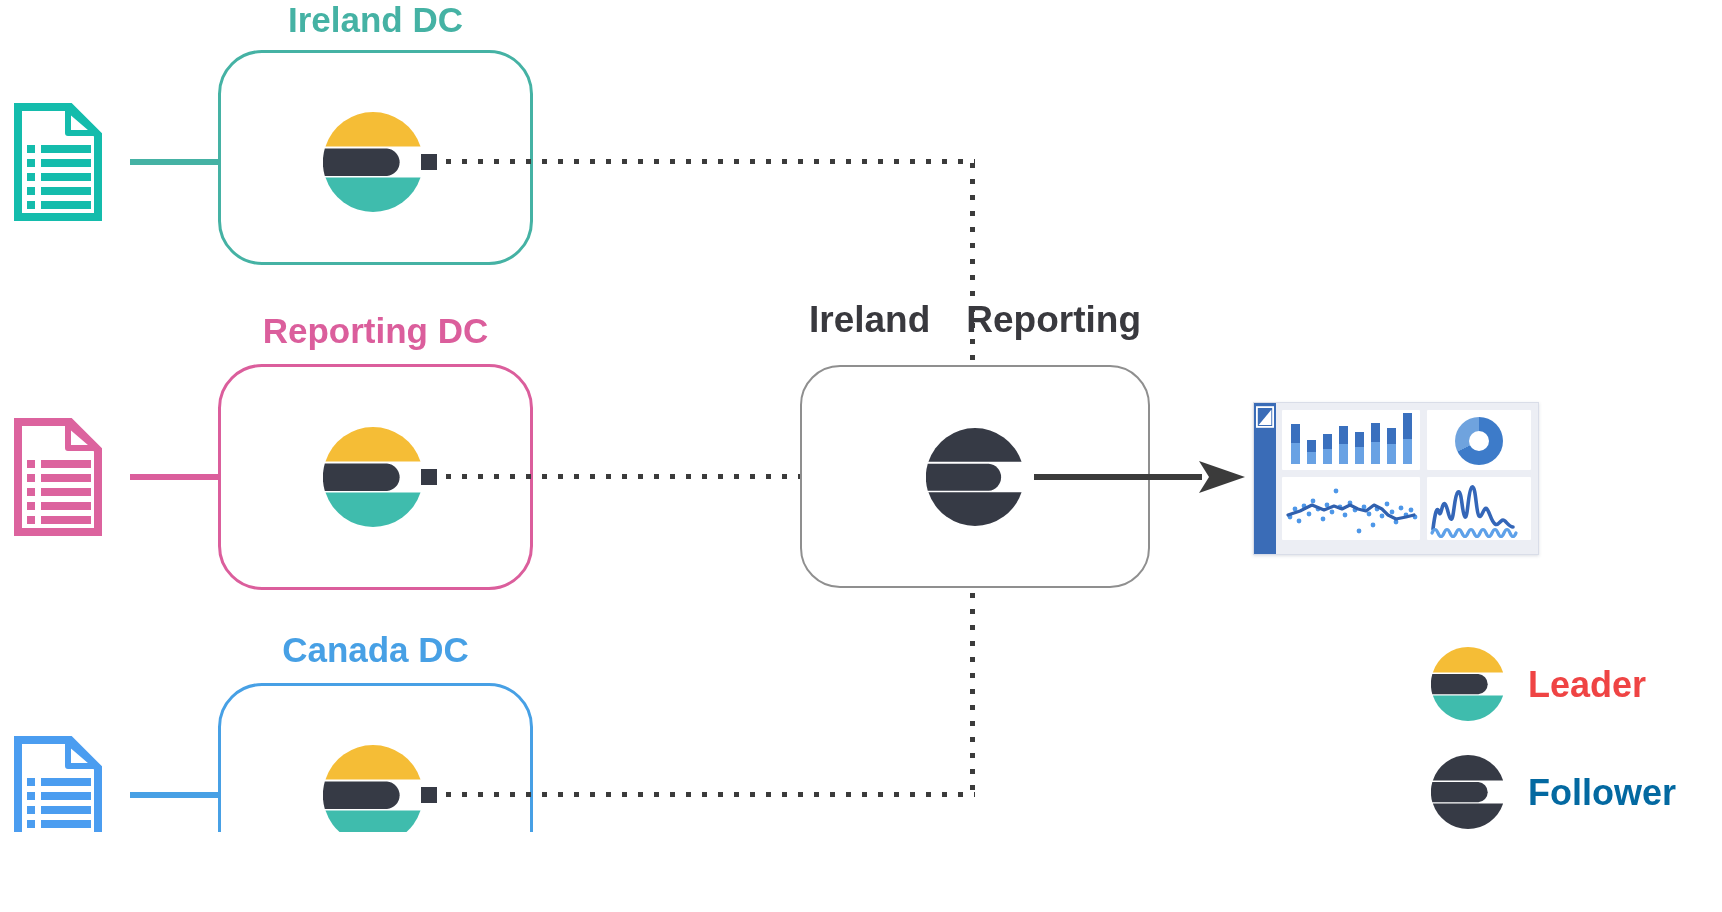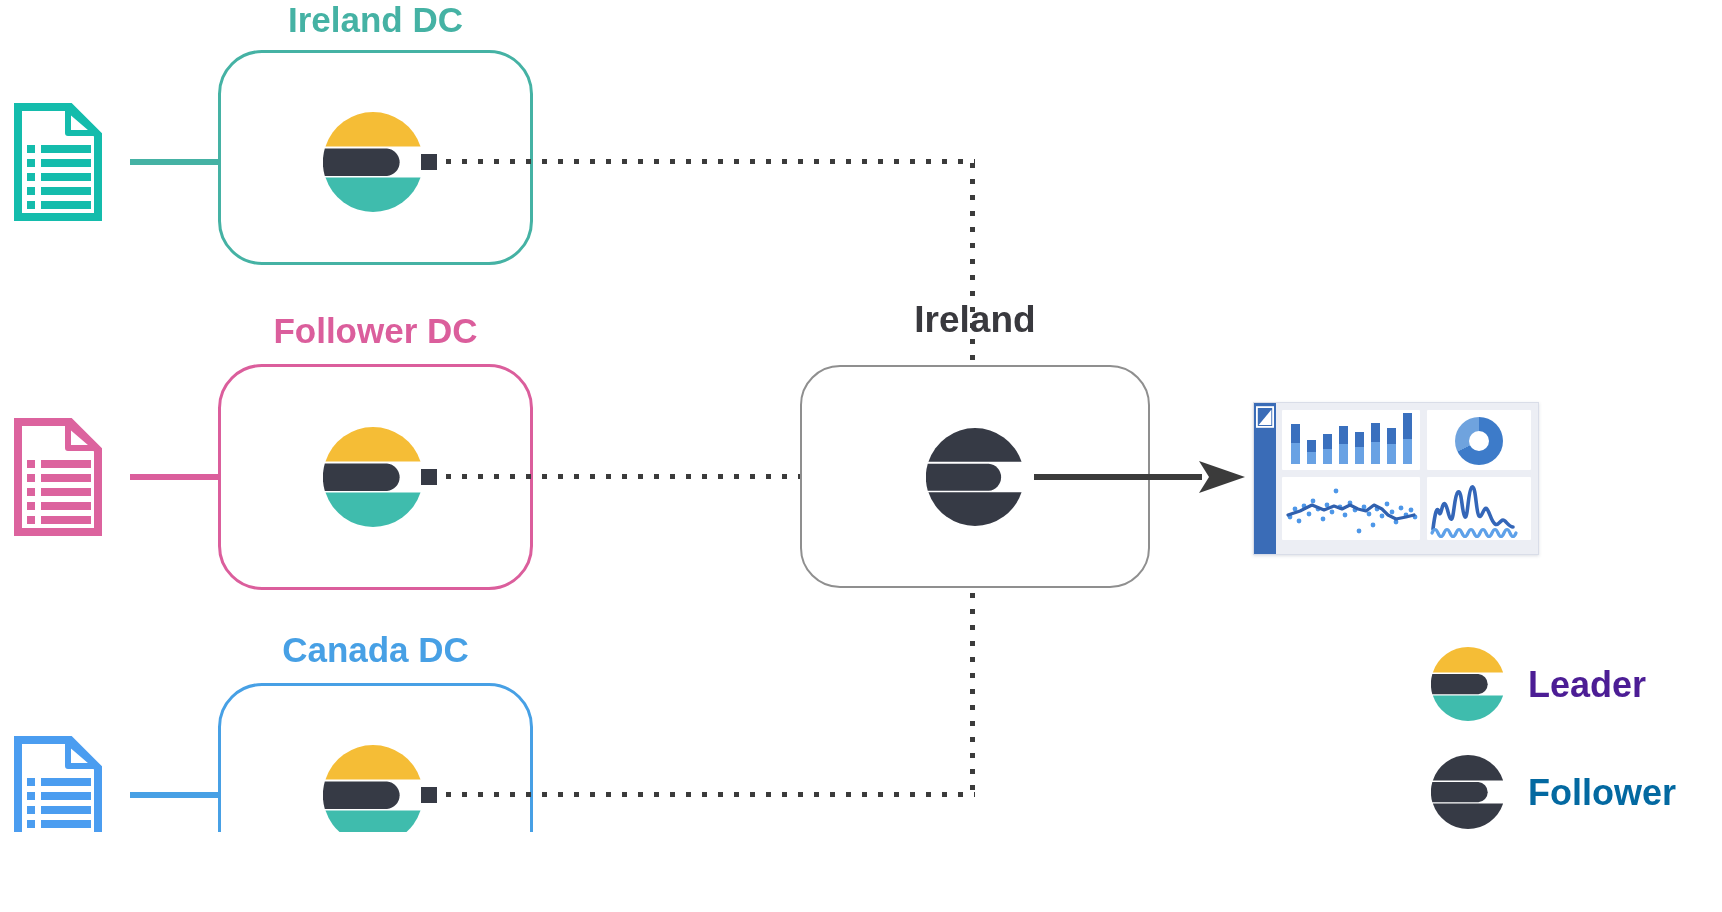--- a/index.html
+++ b/index.html
@@ -100,21 +100,21 @@
       </svg>
     <div class="abs plug" style="left:421px;top:154px;"></div>
     <div class="abs dotted-h" style="left:446px;top:159px;width:529px;"></div>
   </div>
   <div class="abs dotted-v" style="left:970px;top:163px;height:229px;"></div>
   <svg class="abs dart" style="left:959px;top:391px;" width="27" height="27" viewBox="0 0 28 28">
       <use href="#dart-down"></use>
     </svg>
 
   <div>
-    <div class="abs dc-title" style="left: 218px; top: 312px; --accent: #DB5E9C; --doc: #DC639E;">Follower DC</div>
+    <div class="abs dc-title" style="left: 218px; top: 312px; --accent: #DB5E9C; --doc: #DC639E;">Reporting DC</div>
     <svg class="abs doc-icon" style="left: 12px; top: 416px; --accent: #DB5E9C; --doc: #DC639E;" width="92" height="122">
         <use href="#doc-icon"></use>
       </svg>
     <div class="abs arrow-shaft" style="left: 130px; top: 474px; width: 145px; --accent: #DB5E9C; --doc: #DC639E;"></div>
     <svg class="abs arrow-head" style="left: 272px; top: 462px; --accent: #DB5E9C; --doc: #DC639E;" width="42" height="30" viewBox="0 0 46 32">
         <use href="#head-solid"></use>
       </svg>
     <div class="abs dc-box" style="left: 218px; top: 364px; height: 226px; --accent: #DB5E9C; --doc: #DC639E;"></div>
     <svg class="abs es-leader" style="left:323px;top:427px;" width="100" height="100">
         <use href="#es-logo"></use>
@@ -142,20 +142,21 @@
     <div class="abs plug" style="left:421px;top:787px;"></div>
     <div class="abs dotted-h" style="left:446px;top:792px;width:529px;"></div>
   </div>
   <div class="abs dotted-v" style="left:970px;top:561px;height:233px;"></div>
   <svg class="abs dart" style="left:959px;top:534px;" width="27" height="27" viewBox="0 0 28 28">
       <use href="#dart-up"></use>
     </svg>
 
   <div class="abs central-title" style="left:775px;top:300px;width:400px;">
     <span>Ireland</span>
+    <span>Reporting</span>
   </div>
   <div class="abs central-box" style="left:800px;top:365px;"></div>
   <svg class="abs es-follower" style="left:926px;top:428px;" width="98" height="98">
       <use href="#es-logo"></use>
     </svg>
   <div class="abs dark-shaft" style="left:1034px;top:474px;width:168px;"></div>
   <svg class="abs dart" style="left:1199px;top:461px;" width="46" height="32" viewBox="0 0 46 32">
       <use href="#head-solid"></use>
     </svg>
 
@@ -250,21 +251,21 @@
         </svg>
       </div>
     </div>
   </div>
 
   <div>
     <div>
       <svg class="abs es-leader" style="left:1431px;top:647px;" width="74" height="74">
           <use href="#es-logo"></use>
         </svg>
-      <div class="abs legend-label" style="left: 1528px; top: 665px; color: #4c1d95;">Leader</div>
+      <div class="abs legend-label" style="left: 1528px; top: 665px; color: #ef4444;">Leader</div>
     </div>
     <div>
       <svg class="abs es-follower" style="left:1431px;top:755px;" width="74" height="74">
           <use href="#es-logo"></use>
         </svg>
       <div class="abs legend-label" style="left: 1528px; top: 773px; color: #0369a1;">Follower</div>
     </div>
   </div>
 
 </div>

